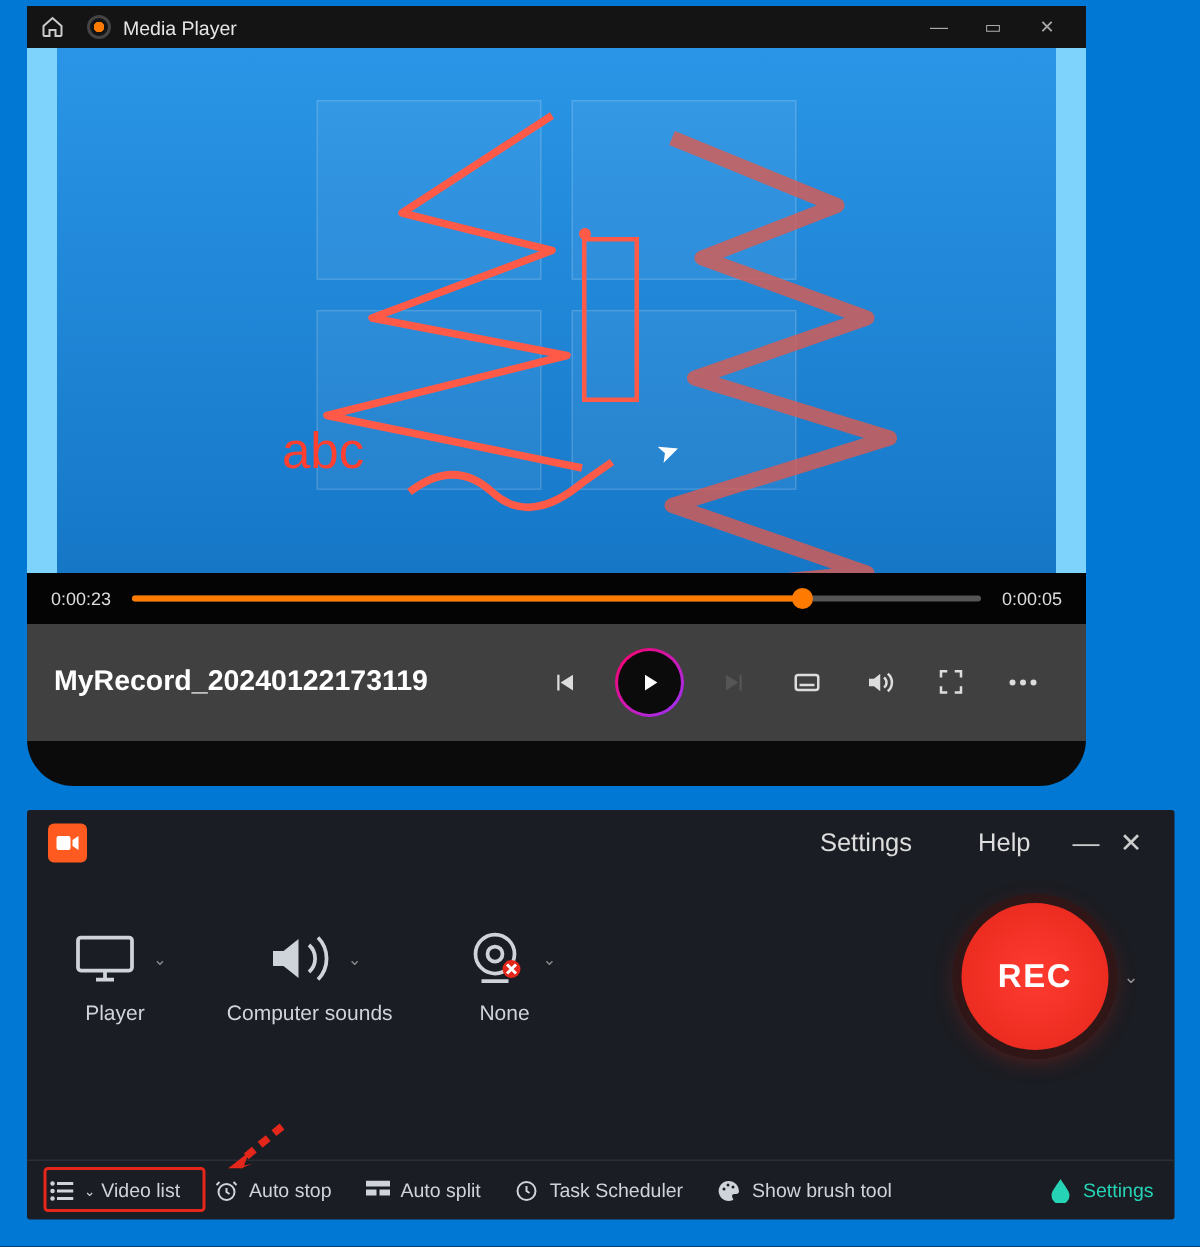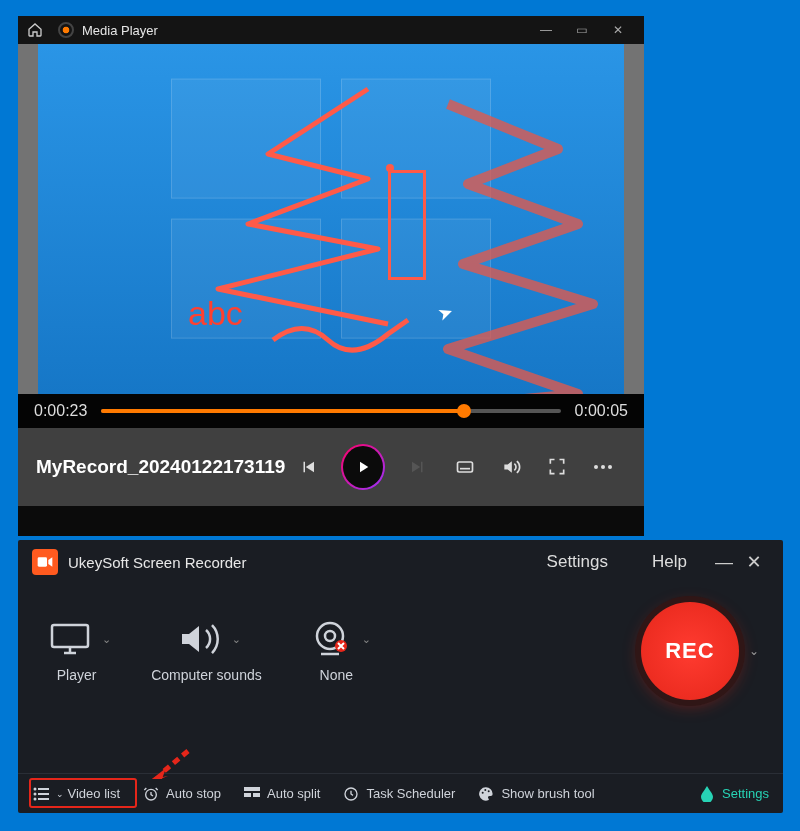--- a/index.html
+++ b/index.html
@@ -1,24 +1,25 @@
 <!DOCTYPE html>
 <html><head>
 <meta charset="utf-8">
 <style>
   * { box-sizing: border-box; margin: 0; padding: 0; font-family: "Segoe UI", Arial, sans-serif; }
   body { background: #0078d4; width: 800px; height: 831px; overflow: hidden; position: relative; }
 
   
   .player {
     position: absolute;
-    left: 18px; top: 16px;
-    width: 626px; height: 520px;
+    left: 18px; top: 4px;
+    width: 706px; height: 520px;
     background: #0b0b0b;
     color: #e6e6e6;
+    border-radius: 31px;
   }
   .player-titlebar {
     height: 28px;
     display: flex; align-items: center;
     padding: 0 8px;
     background: #141414;
     font-size: 13px;
   }
   .player-titlebar .home {
     width: 18px; height: 18px; margin-right: 14px;
@@ -28,21 +29,21 @@
     width:16px;height:16px;border-radius:50%;
     background:radial-gradient(circle,#ff7a00 40%,transparent 42%);
     border:2px solid #444;
     margin-right:8px;
   }
   .player-titlebar .title { flex:1; }
   .player-titlebar .winbtn { width:36px;height:20px;display:flex;align-items:center;justify-content:center; color:#aaa; font-size:12px;}
   .video-area {
     position: relative;
     height: 350px;
-    background: #737373;
+    background: #7dd3fc;
     padding: 0 12px;
   }
   .desktop-frame {
     position:absolute; left:20px; right:20px; top:0; bottom:0;
     background: linear-gradient(180deg,#2a95e6 0%, #1677c7 100%);
     overflow:hidden;
   }
   
   .winlogo {
     position:absolute; left:50%; top:50%;
@@ -78,21 +79,21 @@
     transform:rotate(-20deg);
   }
   
   .scribble1,.scribble2,.scribble3{position:absolute;pointer-events:none;}
   .scribble1{left:120px;top:40px;width:260px;height:280px;}
   .scribble2{left:370px;top:50px;width:260px;height:320px;}
   .scribble3{left:230px;top:268px;width:150px;height:50px;}
 
   
   .progress-row{
-    display:flex;align-items:center;height:34px;padding:0 16px;font-size:16px;color:#ddd;
+    display:flex;align-items:center;height:34px;padding:0 16px;font-size:12px;color:#ddd;
     background:rgba(0,0,0,.6);
   }
   .prog-track{
     flex:1;height:4px;background:#555;margin:0 14px;position:relative;border-radius:2px;
   }
   .prog-fill{position:absolute;left:0;top:0;height:100%;width:79%;background:#ff7a00;border-radius:2px;}
   .prog-thumb{position:absolute;left:79%;top:50%;width:14px;height:14px;border-radius:50%;background:#ff7a00;transform:translate(-50%,-50%);}
 
   .control-row{
     display:flex;align-items:center;height:78px;padding:0 18px;
@@ -281,21 +282,20 @@
 </div>
 
 <div class="recorder">
   <div class="rec-titlebar">
     <span class="rec-icon">
       <svg width="16" height="12" viewBox="0 0 24 18" fill="#fff">
           <rect x="1" y="2" width="14" height="14" rx="2"></rect>
           <path d="M17 6l6-4v14l-6-4z"></path>
         </svg>
     </span>
-    <span>UkeySoft Screen Recorder</span>
     <span class="spacer"></span>
     <span class="link">Settings</span>
     <span class="link">Help</span>
     <span class="wbtn">—</span>
     <span class="wbtn">✕</span>
   </div>
 
 
   <div class="rec-main">
     <div class="source">

